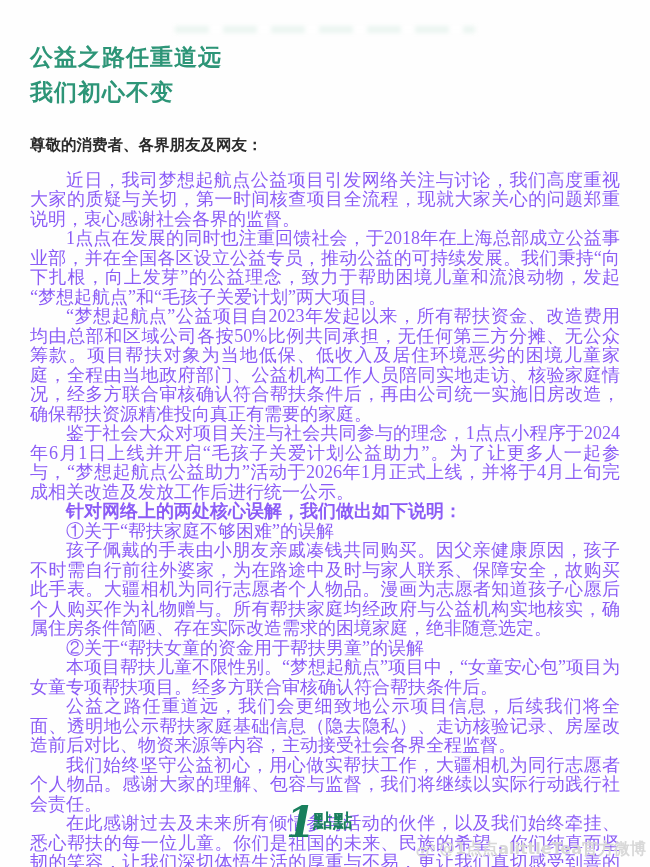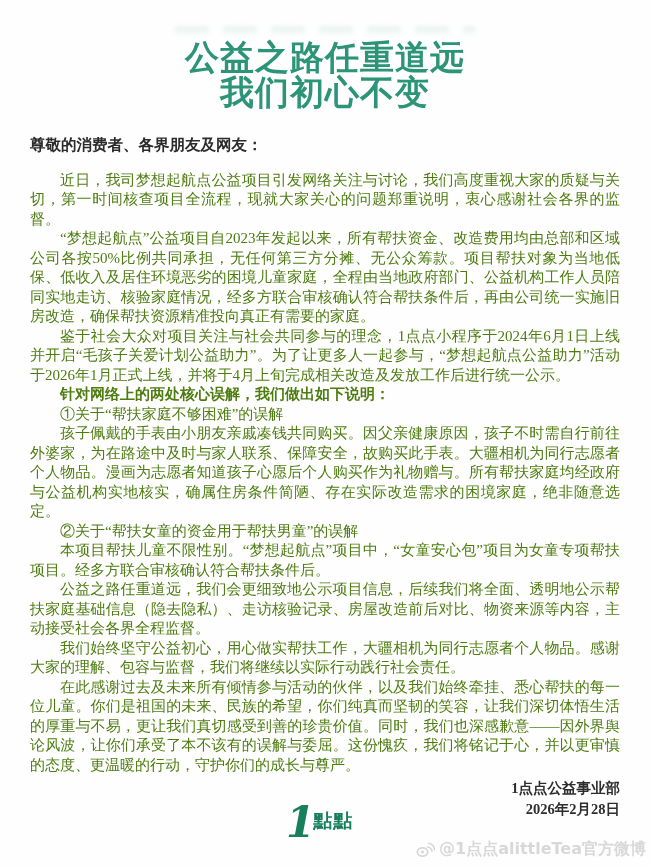--- a/index.html
+++ b/index.html
@@ -14,43 +14,42 @@
     font-family:"Liberation Serif","DejaVu Serif",serif;
     color:#303030;
   }
   .artifact{
     position:absolute;top:26px;left:175px;width:300px;height:7px;
     background:repeating-linear-gradient(90deg,#e7f3ee 0 34px,#ffffff 34px 48px);
     filter:blur(2px);opacity:.8;
   }
   .title{
     margin-top:40px;
-    text-align:center;
     font-family:"DejaVu Sans","Liberation Sans",sans-serif;
     font-weight:bold;
-    font-size:34px;
+    font-size:23px;
     line-height:35px;
     color:#2d9577;
     letter-spacing:1px;
   }
   .salutation{
     margin-top:24px;
     font-size:15.5px;
     font-weight:bold;
     line-height:21px;
     color:#2b2b2b;
   }
   .paras{margin-top:13px;}
   .para{
     margin:0;
-    font-size:15px;
+    font-size:18px;
     line-height:19.5px;
     text-align:justify;
     text-indent:2em;
-    color:#4d7c0f;
+    color:#8b5cf6;
   }
   .para.bold{font-weight:bold;}
   .signature{
     margin-top:3px;
     text-align:right;
     font-size:14.5px;
     line-height:21px;
     font-weight:bold;
     color:#2e2e2e;
   }
@@ -95,20 +94,21 @@
 
   <div class="title">
     <div>公益之路任重道远</div>
     <div>我们初心不变</div>
   </div>
 
   <p class="salutation">尊敬的消费者、各界朋友及网友：</p>
 
   <div class="paras">
       <p class="para">近日，我司梦想起航点公益项目引发网络关注与讨论，我们高度重视大家的质疑与关切，第一时间核查项目全流程，现就大家关心的问题郑重说明，衷心感谢社会各界的监督。</p>
+      <p class="para">1点点在发展的同时也注重回馈社会，于2018年在上海总部成立公益事业部，并在全国各区设立公益专员，推动公益的可持续发展。我们秉持“向下扎根，向上发芽”的公益理念，致力于帮助困境儿童和流浪动物，发起“梦想起航点”和“毛孩子关爱计划”两大项目。</p>
       <p class="para">“梦想起航点”公益项目自2023年发起以来，所有帮扶资金、改造费用均由总部和区域公司各按50%比例共同承担，无任何第三方分摊、无公众筹款。项目帮扶对象为当地低保、低收入及居住环境恶劣的困境儿童家庭，全程由当地政府部门、公益机构工作人员陪同实地走访、核验家庭情况，经多方联合审核确认符合帮扶条件后，再由公司统一实施旧房改造，确保帮扶资源精准投向真正有需要的家庭。</p>
       <p class="para">鉴于社会大众对项目关注与社会共同参与的理念，1点点小程序于2024年6月1日上线并开启“毛孩子关爱计划公益助力”。为了让更多人一起参与，“梦想起航点公益助力”活动于2026年1月正式上线，并将于4月上旬完成相关改造及发放工作后进行统一公示。</p>
       <p class="para bold">针对网络上的两处核心误解，我们做出如下说明：</p>
       <p class="para">①关于“帮扶家庭不够困难”的误解</p>
       <p class="para">孩子佩戴的手表由小朋友亲戚凑钱共同购买。因父亲健康原因，孩子不时需自行前往外婆家，为在路途中及时与家人联系、保障安全，故购买此手表。大疆相机为同行志愿者个人物品。漫画为志愿者知道孩子心愿后个人购买作为礼物赠与。所有帮扶家庭均经政府与公益机构实地核实，确属住房条件简陋、存在实际改造需求的困境家庭，绝非随意选定。</p>
       <p class="para">②关于“帮扶女童的资金用于帮扶男童”的误解</p>
       <p class="para">本项目帮扶儿童不限性别。“梦想起航点”项目中，“女童安心包”项目为女童专项帮扶项目。经多方联合审核确认符合帮扶条件后。</p>
       <p class="para">公益之路任重道远，我们会更细致地公示项目信息，后续我们将全面、透明地公示帮扶家庭基础信息（隐去隐私）、走访核验记录、房屋改造前后对比、物资来源等内容，主动接受社会各界全程监督。</p>
       <p class="para">我们始终坚守公益初心，用心做实帮扶工作，大疆相机为同行志愿者个人物品。感谢大家的理解、包容与监督，我们将继续以实际行动践行社会责任。</p>
       <p class="para">在此感谢过去及未来所有倾情参与活动的伙伴，以及我们始终牵挂、悉心帮扶的每一位儿童。你们是祖国的未来、民族的希望，你们纯真而坚韧的笑容，让我们深切体悟生活的厚重与不易，更让我们真切感受到善的珍贵价值。同时，我们也深感歉意——因外界舆论风波，让你们承受了本不该有的误解与委屈。这份愧疚，我们将铭记于心，并以更审慎的态度、更温暖的行动，守护你们的成长与尊严。</p>

